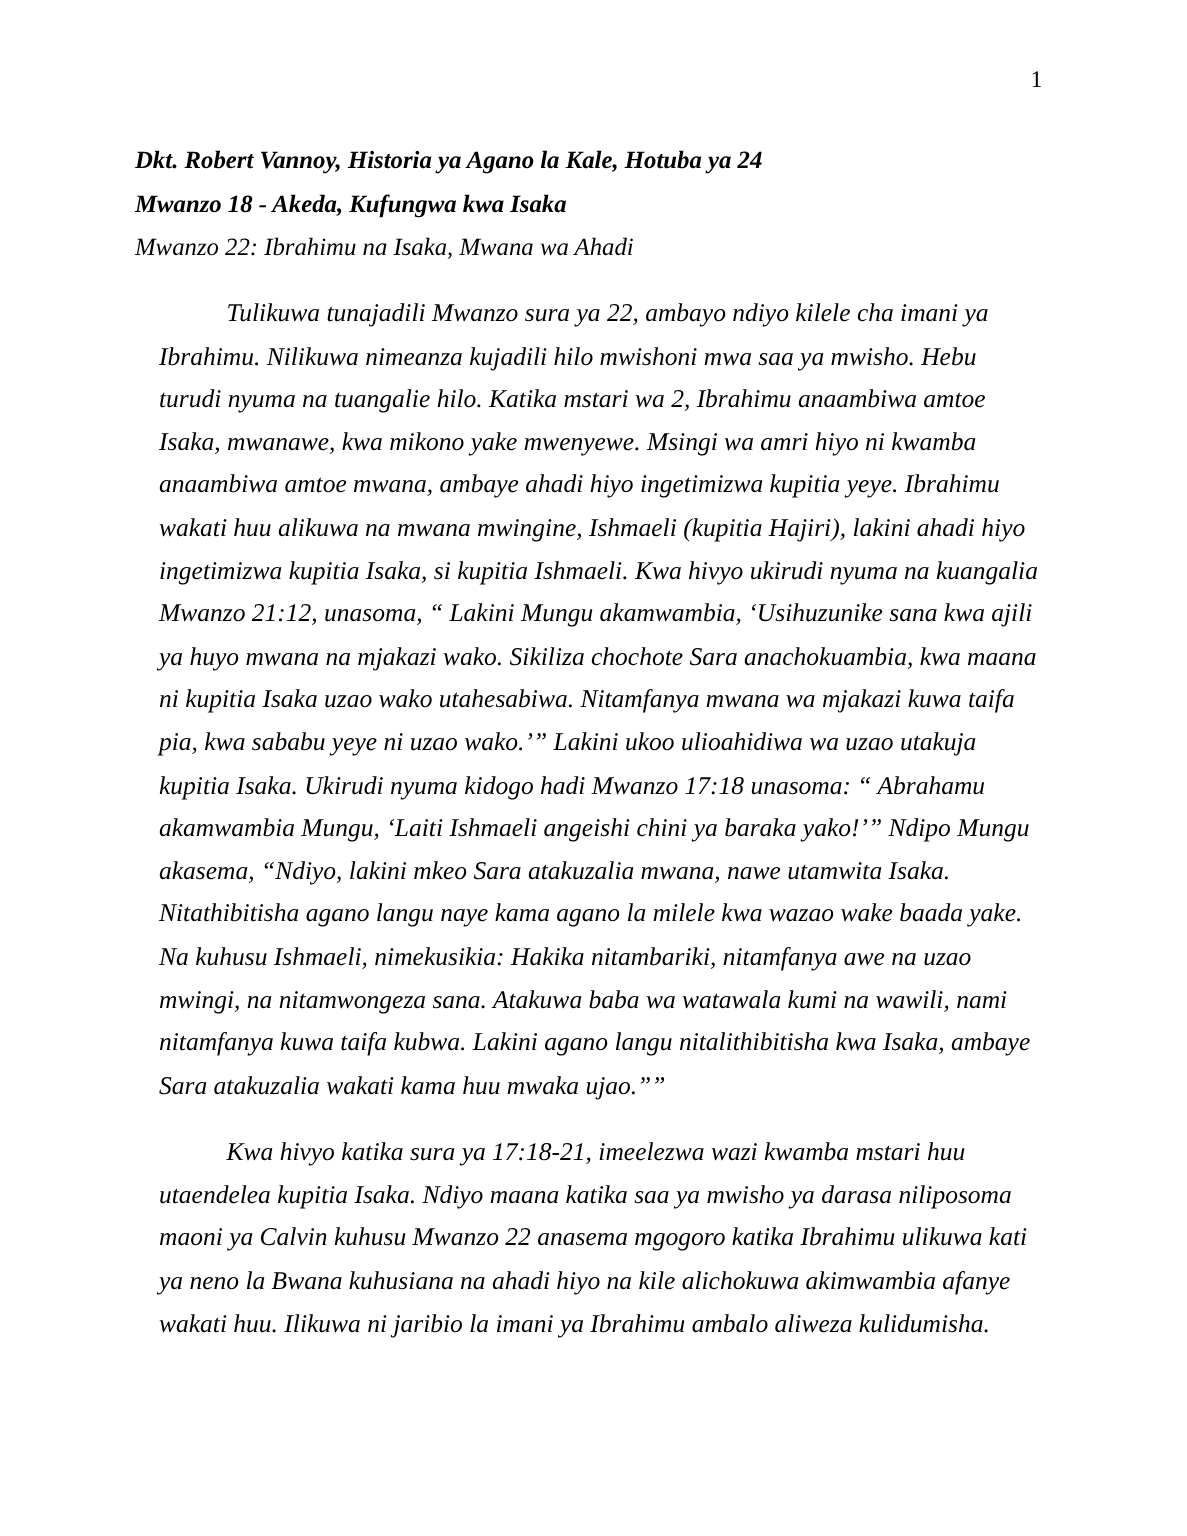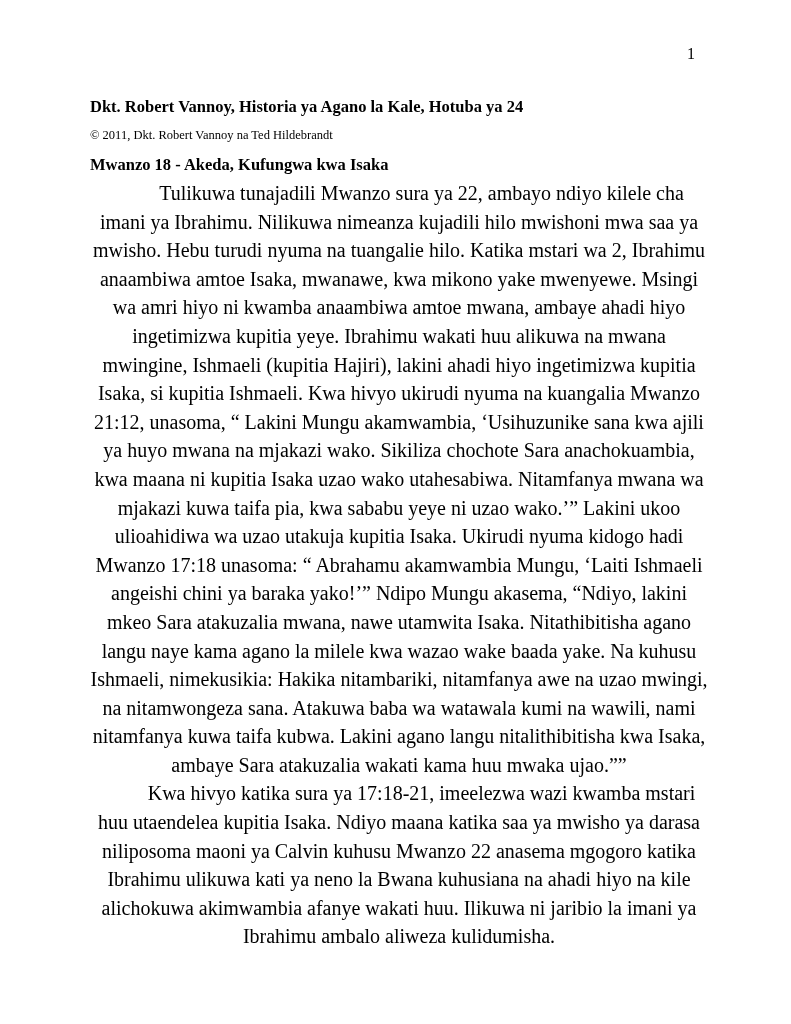--- a/index.html
+++ b/index.html
@@ -22,20 +22,21 @@
     top: 44px;
     right: 96px;
     font-size: 16px;
     line-height: 20px;
   }
   .content {
     position: absolute;
     top: 92px;
     left: 90px;
     width: 618px;
+    font-style: italic;
   }
   .doc-title {
     font-size: 16.5px;
     font-weight: bold;
     line-height: 29px;
     margin: 0;
   }
   .copyright {
     font-size: 12.5px;
     line-height: 29px;
@@ -46,38 +47,38 @@
     font-weight: bold;
     line-height: 29px;
     margin: 0;
   }
   .intro-line {
     font-size: 16.5px;
     line-height: 29px;
     margin: 0;
   }
   .body-para {
-    font-size: 20px;
+    font-size: 17px;
     line-height: 28.6px;
-    margin: 0;
-    text-align: center;
+    margin: 16px;
+    text-align: left;
     text-indent: 45px;
   }
 </style>
 </head>
 <body>
 
 <div class="page">
   <div class="page-number">1</div>
 
   <div class="content">
     <p class="doc-title">Dkt. Robert Vannoy, Historia ya Agano la Kale, Hotuba ya 24</p>
 
-    <p class="copyright">© 2011, Dkt. Robert Vannoy na Ted Hildebrandt</p>
 
     <p class="subtitle">Mwanzo 18 - Akeda, Kufungwa kwa Isaka</p>
 
+    <p class="intro-line">Mwanzo 22: Ibrahimu na Isaka, Mwana wa Ahadi</p>
 
     <p class="body-para">Tulikuwa tunajadili Mwanzo sura ya 22, ambayo ndiyo kilele cha imani ya Ibrahimu. Nilikuwa nimeanza kujadili hilo mwishoni mwa saa ya mwisho. Hebu turudi nyuma na tuangalie hilo. Katika mstari wa 2, Ibrahimu anaambiwa amtoe Isaka, mwanawe, kwa mikono yake mwenyewe. Msingi wa amri hiyo ni kwamba anaambiwa amtoe mwana, ambaye ahadi hiyo ingetimizwa kupitia yeye. Ibrahimu wakati huu alikuwa na mwana mwingine, Ishmaeli (kupitia Hajiri), lakini ahadi hiyo ingetimizwa kupitia Isaka, si kupitia Ishmaeli. Kwa hivyo ukirudi nyuma na kuangalia Mwanzo 21:12, unasoma, “ Lakini Mungu akamwambia, ‘Usihuzunike sana kwa ajili ya huyo mwana na mjakazi wako. Sikiliza chochote Sara anachokuambia, kwa maana ni kupitia Isaka uzao wako utahesabiwa. Nitamfanya mwana wa mjakazi kuwa taifa pia, kwa sababu yeye ni uzao wako.’” Lakini ukoo ulioahidiwa wa uzao utakuja kupitia Isaka. Ukirudi nyuma kidogo hadi Mwanzo 17:18 unasoma: “ Abrahamu akamwambia Mungu, ‘Laiti Ishmaeli angeishi chini ya baraka yako!’” Ndipo Mungu akasema, “Ndiyo, lakini mkeo Sara atakuzalia mwana, nawe utamwita Isaka. Nitathibitisha agano langu naye kama agano la milele kwa wazao wake baada yake. Na kuhusu Ishmaeli, nimekusikia: Hakika nitambariki, nitamfanya awe na uzao mwingi, na nitamwongeza sana. Atakuwa baba wa watawala kumi na wawili, nami nitamfanya kuwa taifa kubwa. Lakini agano langu nitalithibitisha kwa Isaka, ambaye Sara atakuzalia wakati kama huu mwaka ujao.””</p>
 
     <p class="body-para">Kwa hivyo katika sura ya 17:18-21, imeelezwa wazi kwamba mstari huu utaendelea kupitia Isaka. Ndiyo maana katika saa ya mwisho ya darasa niliposoma maoni ya Calvin kuhusu Mwanzo 22 anasema mgogoro katika Ibrahimu ulikuwa kati ya neno la Bwana kuhusiana na ahadi hiyo na kile alichokuwa akimwambia afanye wakati huu. Ilikuwa ni jaribio la imani ya Ibrahimu ambalo aliweza kulidumisha.</p>
   </div>
 </div>
 
 </body></html>

